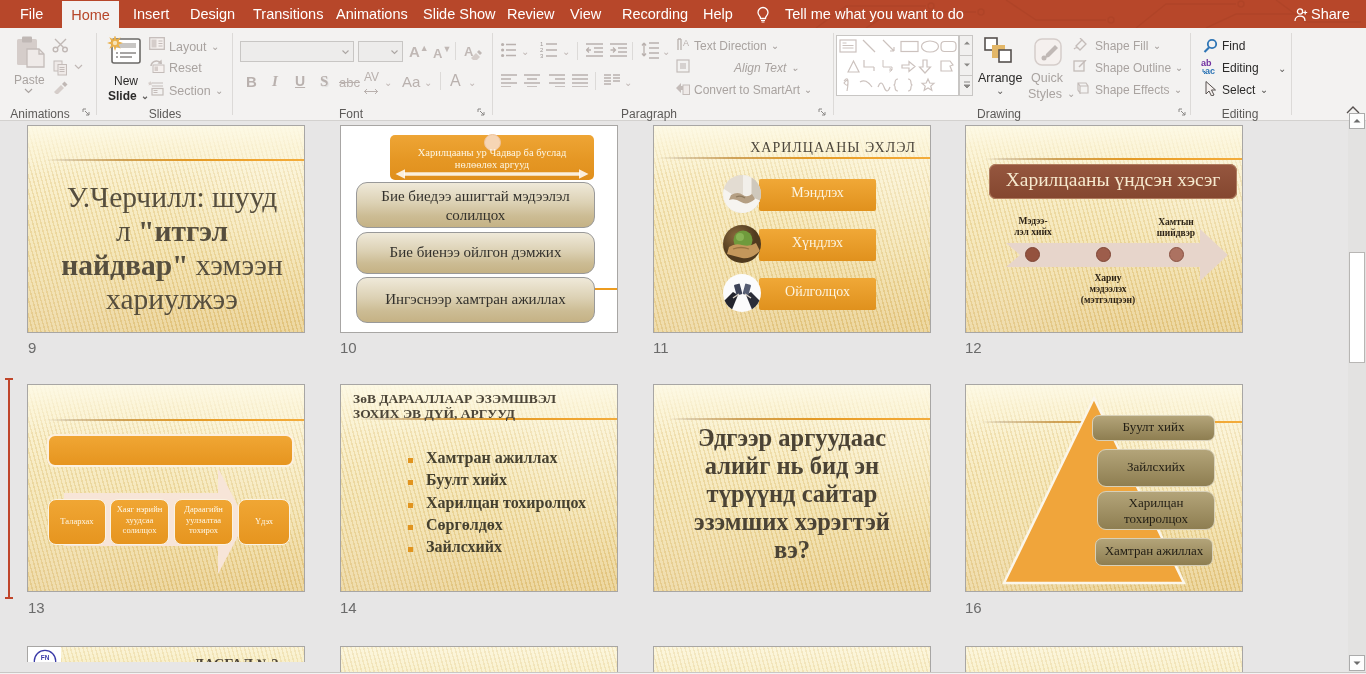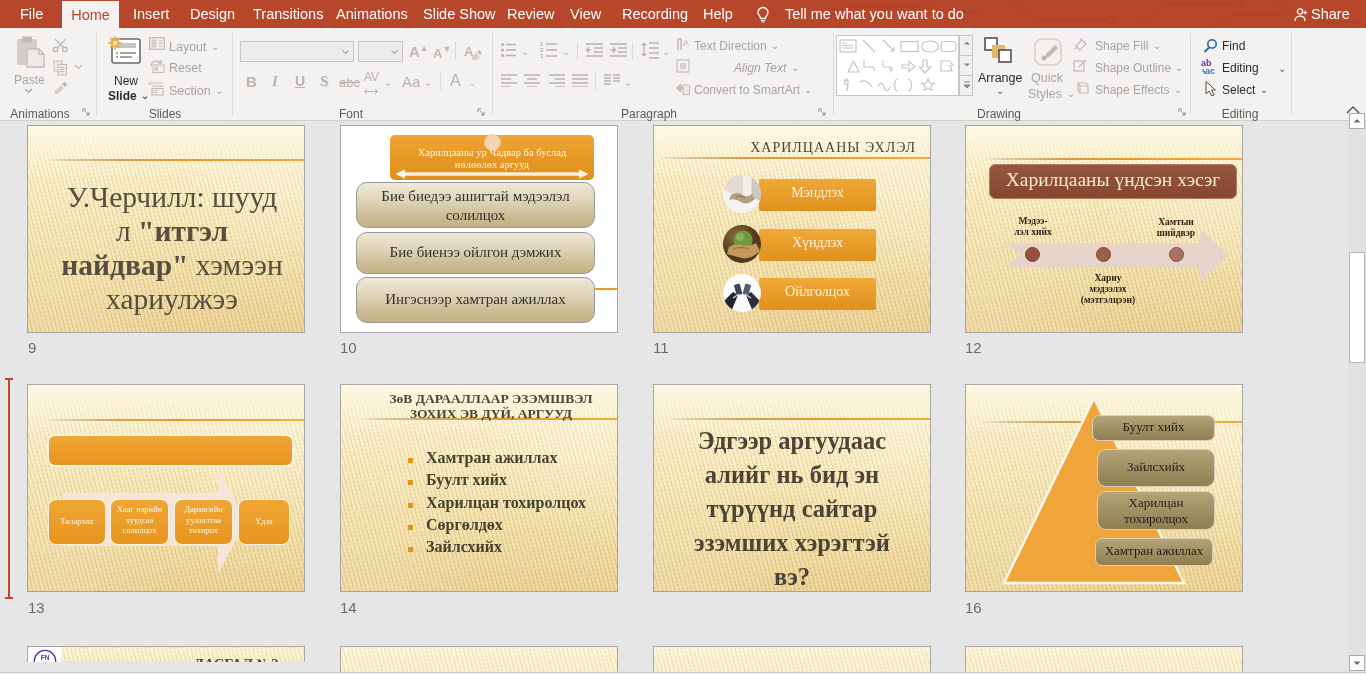--- a/index.html
+++ b/index.html
@@ -522,33 +522,33 @@
     <div class="serif" style="position:absolute;left:82px;top:119px;width:59px;text-align:center;font-size:8.5px;line-height:10.5px;color:#FDF7E8;">Хаяг нэрийн<br>хуудсаа<br>солилцох</div>
     <div class="abs" style="left:146px;top:114px;width:59px;height:46px;border-radius:8px;background:linear-gradient(180deg,#F0A634,#E6951F);border:1.5px solid #FBF3E2;"></div>
     <div class="serif" style="position:absolute;left:146px;top:119px;width:59px;text-align:center;font-size:8.5px;line-height:10.5px;color:#FDF7E8;">Дараагийн<br>уулзалтаа<br>тохирох</div>
     <div class="abs" style="left:210px;top:114px;width:52px;height:46px;border-radius:8px;background:linear-gradient(180deg,#F0A634,#E6951F);border:1.5px solid #FBF3E2;"></div>
     <div class="serif" style="position:absolute;left:210px;top:131px;width:52px;text-align:center;font-size:8.5px;color:#FDF7E8;">Үдэх</div>
   </div>
   <div class="snum" style="left:28px;top:478px;">13</div>
 
   <div class="slide goldbg" style="left:340px;top:263px;">
     <div class="tline" style="left:18px;right:0;top:33px;"></div>
-    <div class="serif" style="position:absolute;left:12px;right:-12px;top:7px;text-align:center;font-size:13.5px;line-height:14.5px;font-weight:bold;color:#4C4538;">ЗөВ ДАРААЛЛААР ЭЗЭМШВЭЛ<br>ЗОХИХ ЭВ ДҮЙ, АРГУУД</div>
+    <div class="serif" style="position:absolute;left:12px;right:-12px;top:7px;font-size:13.5px;line-height:14.5px;font-weight:bold;color:#4C4538;">ЗөВ ДАРААЛЛААР ЭЗЭМШВЭЛ<br>ЗОХИХ ЭВ ДҮЙ, АРГУУД</div>
     <div class="serif" style="position:absolute;left:85px;top:62px;font-size:16px;line-height:22.3px;font-weight:bold;color:#45402F;">Хамтран ажиллах<br>Буулт хийх<br>Харилцан тохиролцох<br>Сөргөлдөх<br>Зайлсхийх</div>
     <div class="abs" style="left:67px;top:73px;width:5px;height:5px;background:#E1941F;"></div>
     <div class="abs" style="left:67px;top:95px;width:5px;height:5px;background:#E1941F;"></div>
     <div class="abs" style="left:67px;top:118px;width:5px;height:5px;background:#E1941F;"></div>
     <div class="abs" style="left:67px;top:140px;width:5px;height:5px;background:#E1941F;"></div>
     <div class="abs" style="left:67px;top:162px;width:5px;height:5px;background:#E1941F;"></div>
   </div>
   <div class="snum" style="left:340px;top:478px;">14</div>
 
   <div class="slide goldbg" style="left:653px;top:263px;">
     <div class="tline" style="left:14px;right:0;top:33px;"></div>
-    <div class="serif" style="position:absolute;left:0;right:0;top:39px;text-align:center;font-size:24.5px;line-height:34px;font-weight:bold;color:#4B4335;">Эдгээр аргуудаас<br>алийг нь бид эн<br>түрүүнд сайтар<br>эзэмших хэрэгтэй<br>вэ?</div>
+    <div class="serif" style="position:absolute;left:0;right:0;top:39px;text-align:center;font-size:24.5px;line-height:28px;font-weight:bold;color:#4B4335;">Эдгээр аргуудаас<br>алийг нь бид эн<br>түрүүнд сайтар<br>эзэмших хэрэгтэй<br>вэ?</div>
   </div>
   <div class="snum" style="left:653px;top:478px;margin-top:44px;">15</div>
 
   <div class="slide goldbg" style="left:965px;top:263px;">
     <div class="tline" style="left:14px;right:0;top:36px;"></div>
     <svg class="abs" style="left:30px;top:9px;" width="192" height="192" viewBox="0 0 192 192">
       <path d="M98 4 L188 189 H8 z" fill="#F0A53B" stroke="#FBF6EA" stroke-width="2.5"></path>
     </svg>
     <div class="abs" style="left:126px;top:30px;width:123px;height:26px;border-radius:7px;background:linear-gradient(180deg,#B3A479,#8E7E51);border:1.5px solid #D8D0B8;"></div>
     <div class="serif" style="position:absolute;left:126px;top:34px;width:123px;text-align:center;font-size:13px;color:#211D14;">Буулт хийх</div>

